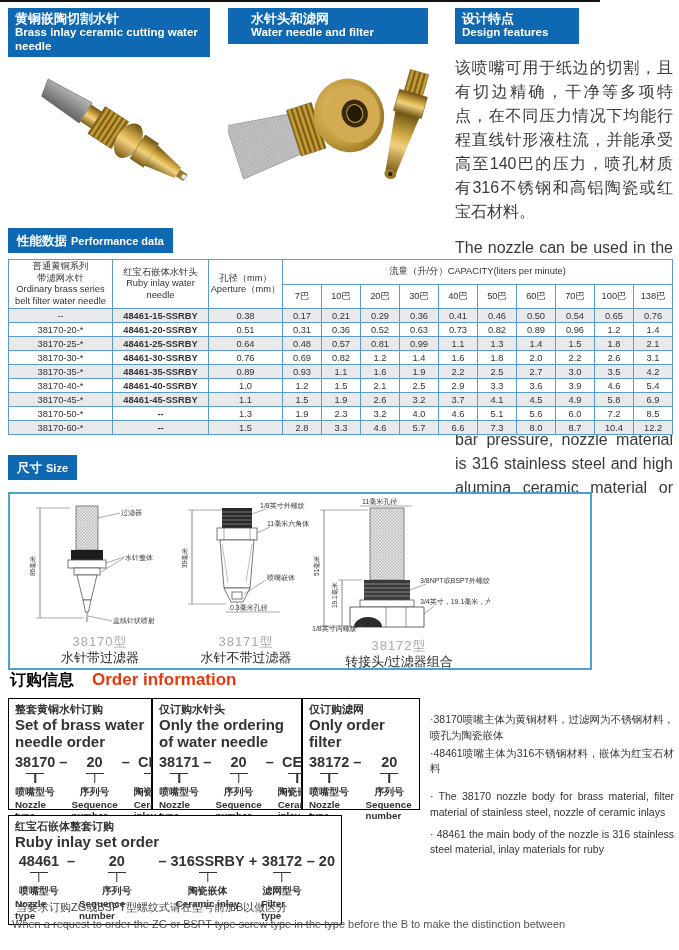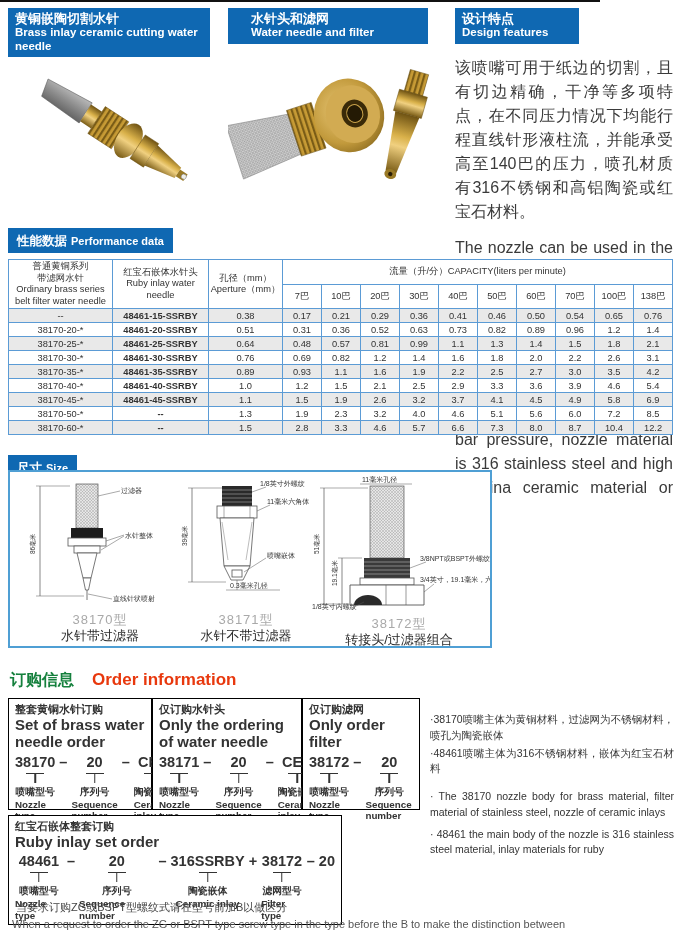--- a/index.html
+++ b/index.html
@@ -32,21 +32,21 @@
   
   .size-box { border:2px solid #4f9fd4; background:#fff; }
   .drawing { position:absolute; }
   .dcaption { text-align:center; line-height:1.25; margin-top:2px; }
   .dmodel { font-size:13px; color:#a9a9a9; letter-spacing:1px; }
   .dname { font-size:13px; color:#2b2b2b; }
   svg text.lbl { font-size:7px; fill:#333; font-family:"Liberation Sans",sans-serif; }
   svg text.dim { font-size:6.5px; fill:#333; font-family:"Liberation Sans",sans-serif; }
 
   
-  .order-title-zh { color:#15803d; font-weight:bold; font-size:16px; }
+  .order-title-zh { color:#000000; font-weight:bold; font-size:16px; }
   .order-title-en { color:#e8380d; font-weight:bold; font-size:17px; margin-left:18px;text-align:right; }
   .obox { border:1px solid #000000; background:#fff; padding:4px 6px; }
   .obox .t-zh { font-weight:bold; font-size:11px; line-height:1.2; }
   .obox .t-en { font-weight:bold; font-size:15px; line-height:1.15; }
   .formula { display:flex; align-items:flex-start; margin-top:4px; }
   .seg { display:flex; flex-direction:column; align-items:center; }
   .seg-num { font-weight:bold; font-size:14.5px; line-height:1.1; }
   .tick { width:18px; height:10px; border-top:1.5px solid #333; position:relative; margin-top:2px; }
   .tick::after { content:""; position:absolute; left:50%; top:0; width:1.5px; height:9px; background:#333; transform:translateX(-50%); }
   .seg-lbl-zh { font-weight:bold; font-size:9.8px; margin-top:3px; white-space:nowrap; }
@@ -345,21 +345,21 @@
           <td>10.4</td>
           <td>12.2</td>
         </tr>
       </tbody>
   </table>
 
   <div class="abs sec-bar" style="left:8px; top:455px;">
     <span class="sec-zh">尺寸</span><span class="sec-en">Size</span>
   </div>
 
-  <div class="abs size-box" style="left:8px; top:470px; width:484px; height:178px;">
+  <div class="abs size-box" style="left:8px; top:492px; width:584px; height:178px;">
 
     <div class="drawing" style="left:14px; top:6px; width:152px;">
       <svg width="152" height="128" viewBox="0 0 152 128">
         <defs>
           <pattern id="dm1" width="3" height="3" patternUnits="userSpaceOnUse">
             <rect width="3" height="3" fill="#e6e6e6"></rect>
               <path d="M0 0L3 3M3 0L0 3" stroke="#9b9b9b" stroke-width="0.4"></path>
           </pattern>
         </defs>
         <line x1="16" y1="8" x2="16" y2="118" stroke="#555" stroke-width="0.7"></line>

